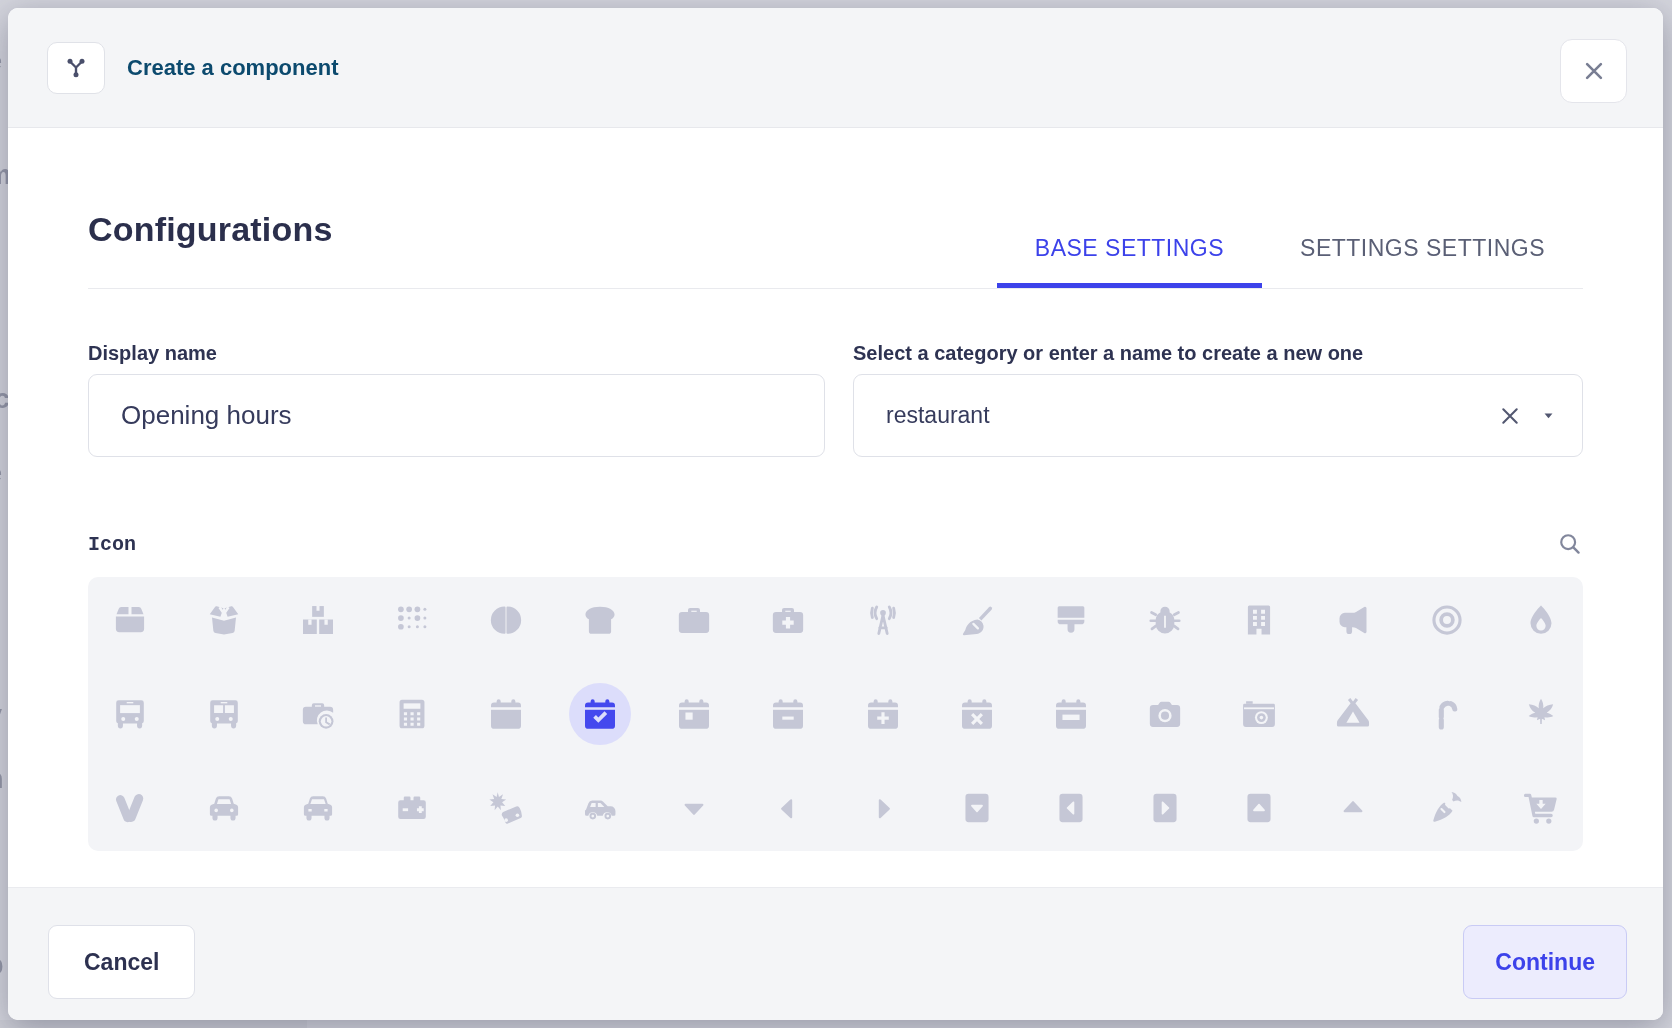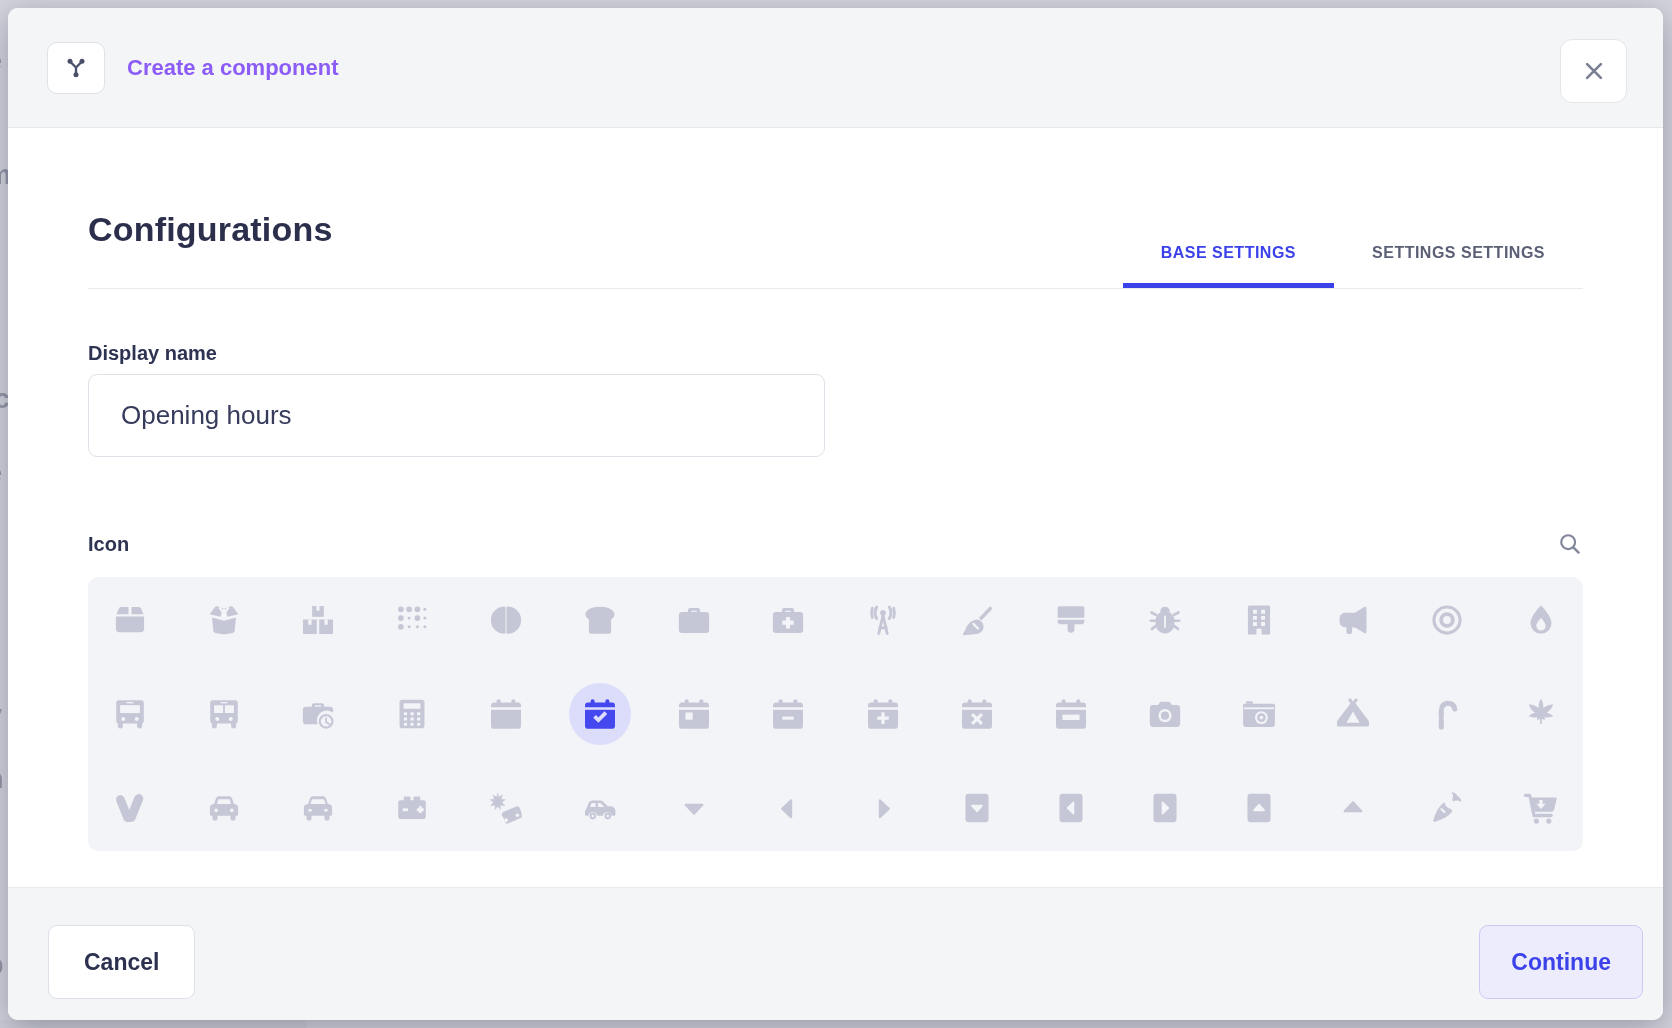--- a/index.html
+++ b/index.html
@@ -9,55 +9,55 @@
   .frag{position:absolute;left:0;width:8px;height:34px;overflow:hidden;font-size:27px;font-weight:700;color:#989bac;}
   .frag span{display:inline-block;margin-left:-13px;color:#9598a8;}
   .seam{position:absolute;left:0;top:1020px;width:307px;height:8px;background:#cdced6;}
   
   .modal{position:absolute;left:8px;top:8px;width:1655px;height:1012px;background:#ffffff;
          border-radius:10px;box-shadow:0 8px 34px rgba(35,38,64,.35);}
   .mhead{position:absolute;left:0;top:0;right:0;height:120px;background:#f4f5f7;
          border-bottom:1px solid #e7e8ec;border-radius:10px 10px 0 0;display:flex;align-items:center;padding-left:39px;box-sizing:border-box;}
   .appbox{width:56px;height:50px;background:#fff;border:1px solid #e0e2e8;border-radius:10px;
           display:flex;align-items:center;justify-content:center;}
-  .mtitle{margin-left:22px;font-size:22px;font-weight:700;color:#8b5cf6;}
+  .mtitle{margin-left:22px;font-size:22px;font-weight:700;color:#0c4a6e;}
   .closebtn{position:absolute;right:36px;top:31px;width:65px;height:62px;background:#fff;border:1px solid #e4e5eb;
             border-radius:12px;display:flex;align-items:center;justify-content:center;cursor:pointer;}
   .mbody{position:absolute;top:120px;left:0;right:0;bottom:132px;padding:0 80px;box-sizing:border-box;}
   .config-row{display:flex;justify-content:space-between;align-items:flex-end;border-bottom:1px solid #e9eaee;}
   .config-row h1{margin:0;padding:82px 0 40px 0;font-size:34px;line-height:38px;font-weight:700;color:#2b2f4c;letter-spacing:.2px;}
   .tabs{display:flex;align-items:flex-end;}
-  .tab{padding:0 38px 26px 38px;font-size:16px;font-weight:700;letter-spacing:.5px;color:#5a5f75;cursor:pointer;}
+  .tab{padding:0 38px 26px 38px;font-size:23px;font-weight:400;letter-spacing:.5px;color:#5a5f75;cursor:pointer;}
   .tab.active{color:var(--accent);box-shadow:inset 0 -5px 0 var(--accent);}
   .fields-row{display:flex;gap:28px;margin-top:54px;}
   .field{display:flex;flex-direction:column;}
   .field.left{width:737px;flex:none;}
   .field.right{flex:1;}
   .flabel{font-size:20px;line-height:21px;font-weight:700;color:#2e3352;}
   .tinput{margin-top:10px;height:83px;border:1.5px solid #dfe1e8;border-radius:9px;background:#fff;
           font-family:"Liberation Sans",sans-serif;font-size:26px;color:#363b5c;padding:0 0 0 32px;outline:none;box-sizing:border-box;width:100%;}
   .selectbox{position:relative;margin-top:10px;height:83px;border:1.5px solid #dfe1e8;border-radius:9px;background:#fff;
           display:flex;align-items:center;padding-left:32px;box-sizing:border-box;cursor:pointer;}
   .selval{font-size:23px;color:#363b5c;}
   .selicons{position:absolute;right:24px;top:0;height:100%;display:flex;align-items:center;gap:16px;}
-  .iconhead{display:flex;justify-content:space-between;align-items:center;margin-top:74px;}
+  .iconhead{display:flex;justify-content:space-between;align-items:center;margin-top:74px;font-family:Liberation Mono, monospace;}
   .icon-grid{margin-top:20px;height:274px;background:#f3f4f7;border-radius:10px;box-sizing:border-box;
              padding:25px 24px;display:grid;grid-template-columns:repeat(16,36px);justify-content:space-between;
              grid-auto-rows:36px;row-gap:58px;--ic:#c5c7d6;--hc:#f3f4f7;}
   .cell{position:relative;width:36px;height:36px;cursor:pointer;}
   .cell svg{position:relative;z-index:1;}
   .cell.selected{--ic:var(--selicon);--hc:var(--halo);}
   .cell.selected::before{content:"";position:absolute;left:-13px;top:-13px;width:62px;height:62px;border-radius:50%;
              background:var(--halo);z-index:0;}
   .mfoot{position:absolute;left:0;right:0;bottom:0;height:132px;background:#f4f5f7;border-top:1px solid #eaebef;
          border-radius:0 0 10px 10px;}
   .btn{position:absolute;top:37px;height:74px;border-radius:9px;font-family:"Liberation Sans",sans-serif;
        font-size:23px;font-weight:700;cursor:pointer;}
   .btn-cancel{left:40px;background:#fff;border:1.5px solid #dfe1e9;color:#2d3150;padding:0 35px;}
-  .btn-continue{right:20px;background:#ececfd;border:1.5px solid #c9cbf5;color:var(--accent);padding:0 31px;}
+  .btn-continue{right:36px;background:#ececfd;border:1.5px solid #c9cbf5;color:var(--accent);padding:0 31px;}
 </style>
 </head>
 <body>
 
 <div class="stage" style="--accent: #3c42ea; --selicon: #4448ee; --halo: #dcddfb;">
   <div id="frags">
       <div class="frag" style="top: 46px;"><span>e</span></div>
       <div class="frag" style="top: 160px;"><span>m</span></div>
       <div class="frag" style="top: 272px;"></div>
       <div class="frag" style="top: 384px;"><span>ic</span></div>
@@ -97,20 +97,34 @@
             <div class="tab active">BASE SETTINGS</div>
             <div class="tab">SETTINGS SETTINGS</div>
           </div>
       </div>
 
       <div class="fields-row">
         <div class="field left">
           <div class="flabel">Display name</div>
           <input class="tinput" type="text" readonly="" value="Opening hours" style="">
         </div>
+        <div class="field right">
+          <div class="flabel">Select a category or enter a name to create a new one</div>
+          <div class="selectbox">
+            <span class="selval">restaurant</span>
+            <span class="selicons">
+              <svg width="26" height="26" viewBox="0 0 24 24">
+                <path d="M5.8 5.8l12.4 12.4M18.2 5.8L5.8 18.2" stroke="#525770" stroke-width="1.9" stroke-linecap="round" fill="none"></path>
+              </svg>
+              <svg width="19" height="19" viewBox="0 0 24 24">
+                <path d="M7 9.6h10l-5 6z" fill="#525770"></path>
+              </svg>
+            </span>
+          </div>
+        </div>
       </div>
 
       <div class="iconhead">
         <div class="flabel">Icon</div>
         <svg width="26" height="26" viewBox="0 0 24 24" fill="none">
           <circle cx="10.3" cy="10.3" r="6.4" stroke="#82879c" stroke-width="2"></circle>
           <path d="M15.1 15.1l4.8 4.8" stroke="#82879c" stroke-width="2.2" stroke-linecap="round"></path>
         </svg>
       </div>
 

